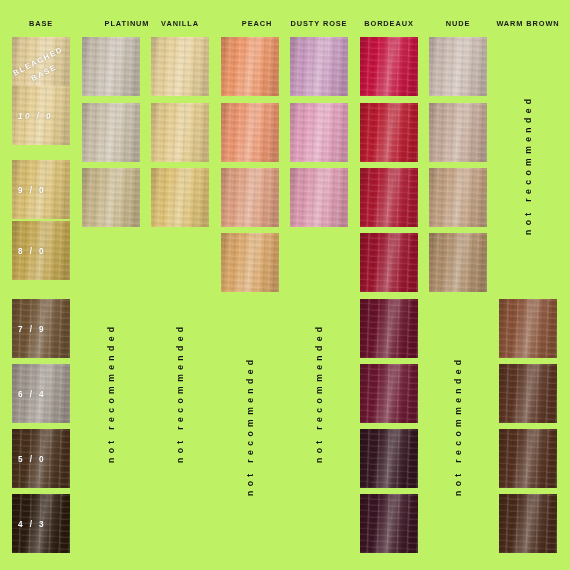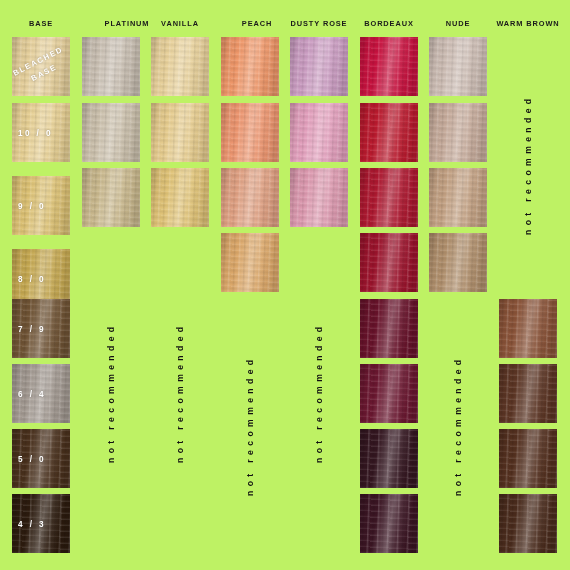--- a/index.html
+++ b/index.html
@@ -166,39 +166,39 @@
           <div class="tone" style="background: rgb(229, 207, 155);"></div>
           <div class="sheen"></div>
           <div class="streaks"></div>
           <div class="wave"></div>
         </div>
         <div class="bleached-stamp">
           <div>BLEACHED</div>
           <div>BASE</div>
         </div>
       </div>
-      <div class="swatch" style="left: 12px; top: 103px;">
+      <div class="swatch" style="left: 12px; top: 86px; font-style: italic;">
         <div class="fibre">
           <div class="tone" style="background: rgb(230, 207, 147);"></div>
           <div class="sheen"></div>
           <div class="streaks"></div>
           <div class="wave"></div>
         </div>
         <div class="shade-label">10 / 0</div>
       </div>
-      <div class="swatch" style="left: 12px; top: 176px;">
+      <div class="swatch" style="left: 12px; top: 160px;">
         <div class="fibre">
           <div class="tone" style="background: rgb(220, 193, 116);"></div>
           <div class="sheen"></div>
           <div class="streaks"></div>
           <div class="wave"></div>
         </div>
         <div class="shade-label">9 / 0</div>
       </div>
-      <div class="swatch" style="left: 12px; top: 249px;">
+      <div class="swatch" style="left: 12px; top: 221px;">
         <div class="fibre">
           <div class="tone" style="background: rgb(197, 168, 81);"></div>
           <div class="sheen"></div>
           <div class="streaks"></div>
           <div class="wave"></div>
         </div>
         <div class="shade-label">8 / 0</div>
       </div>
       <div class="swatch" style="left: 12px; top: 299px;">
         <div class="fibre">

